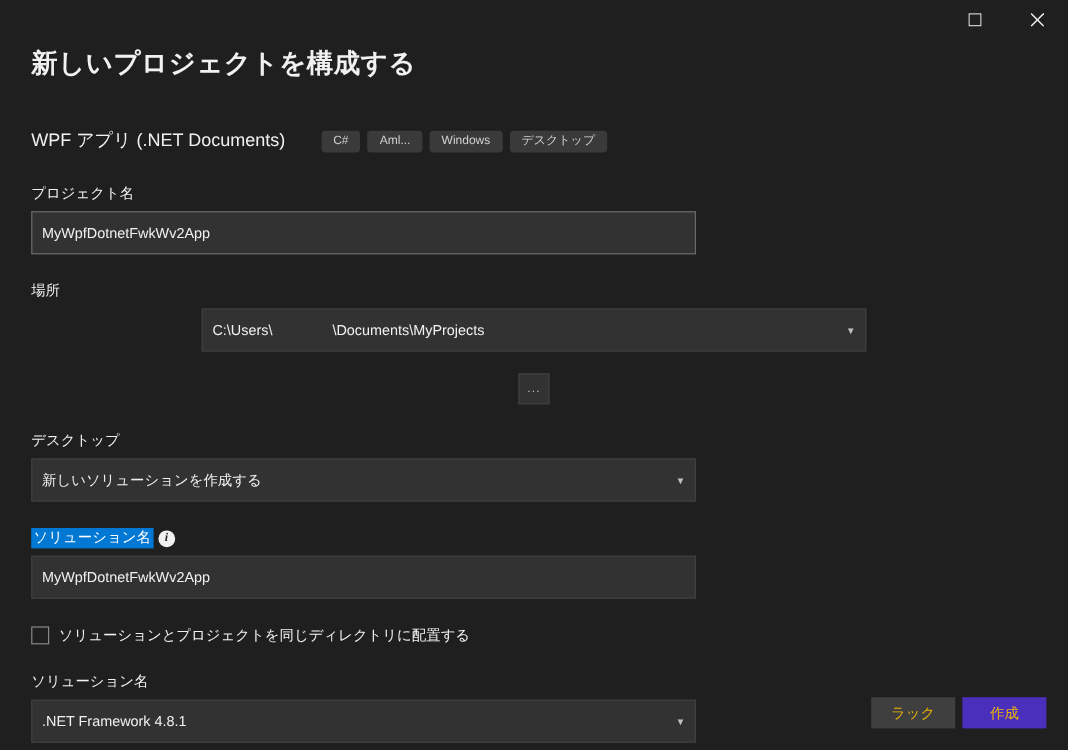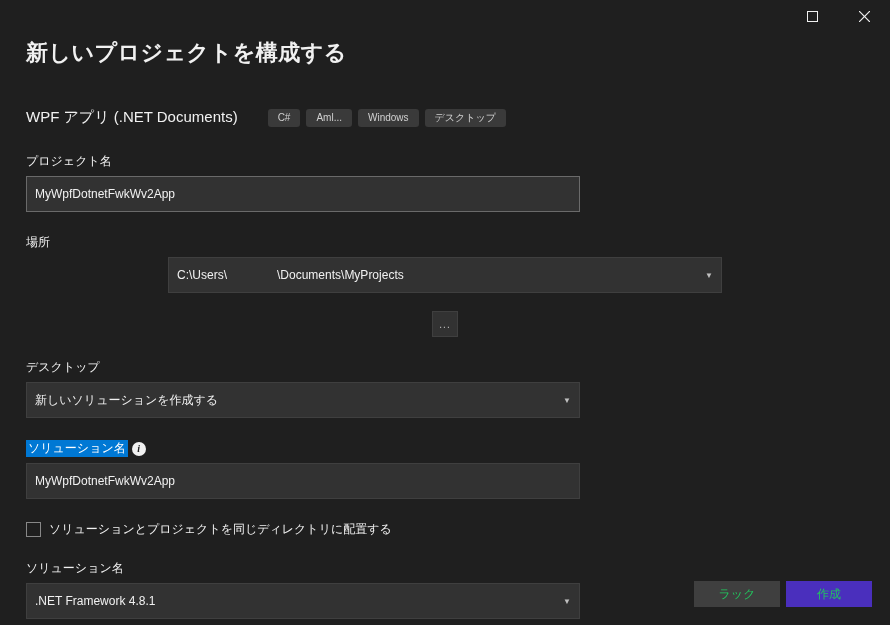--- a/index.html
+++ b/index.html
@@ -124,26 +124,26 @@
     width: 15px; height: 15px;
     border: 1px solid #888;
     background: transparent;
   }
   .footer {
     position: absolute;
     bottom: 18px; right: 18px;
     display: flex; gap: 6px;
   }
   .btn {
-    width: 86px; height: 26px;
+    width: 70px; height: 26px;
     border: none;
     font-size: 12px;
     font-family: inherit;
     cursor: pointer;
-    color: #22c55e;
+    color: #eab308;
   }
   .btn-secondary { background: #3f3f3f; }
   .btn-primary { background: #4a2fbd; }
   .solution-name-row { display:flex; align-items:center; margin-bottom:6px;}
 </style>
 </head>
 <body>
 
 <div class="titlebar">
   <div class="winbtn" title="Maximize">

